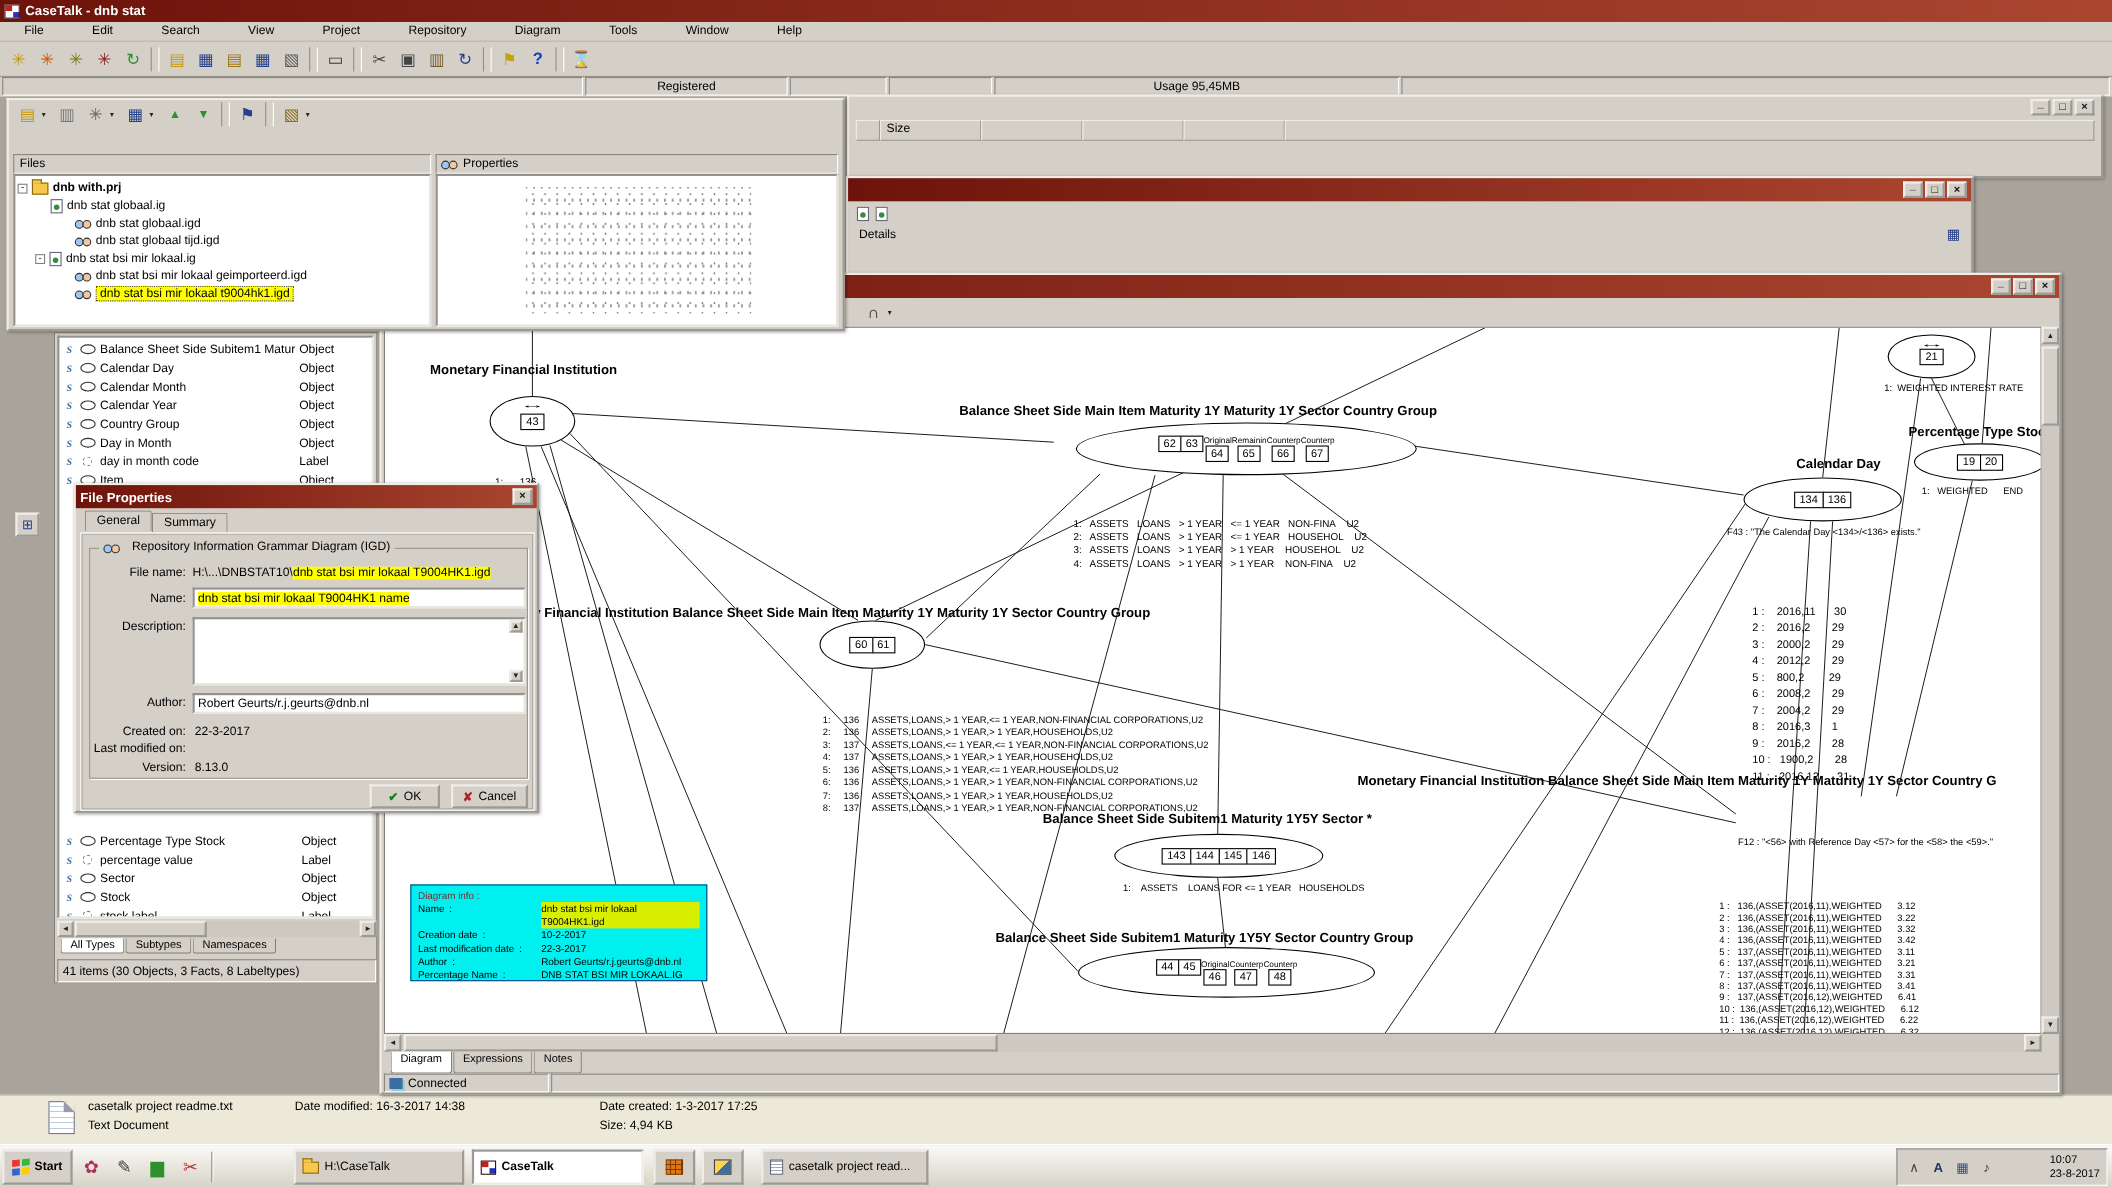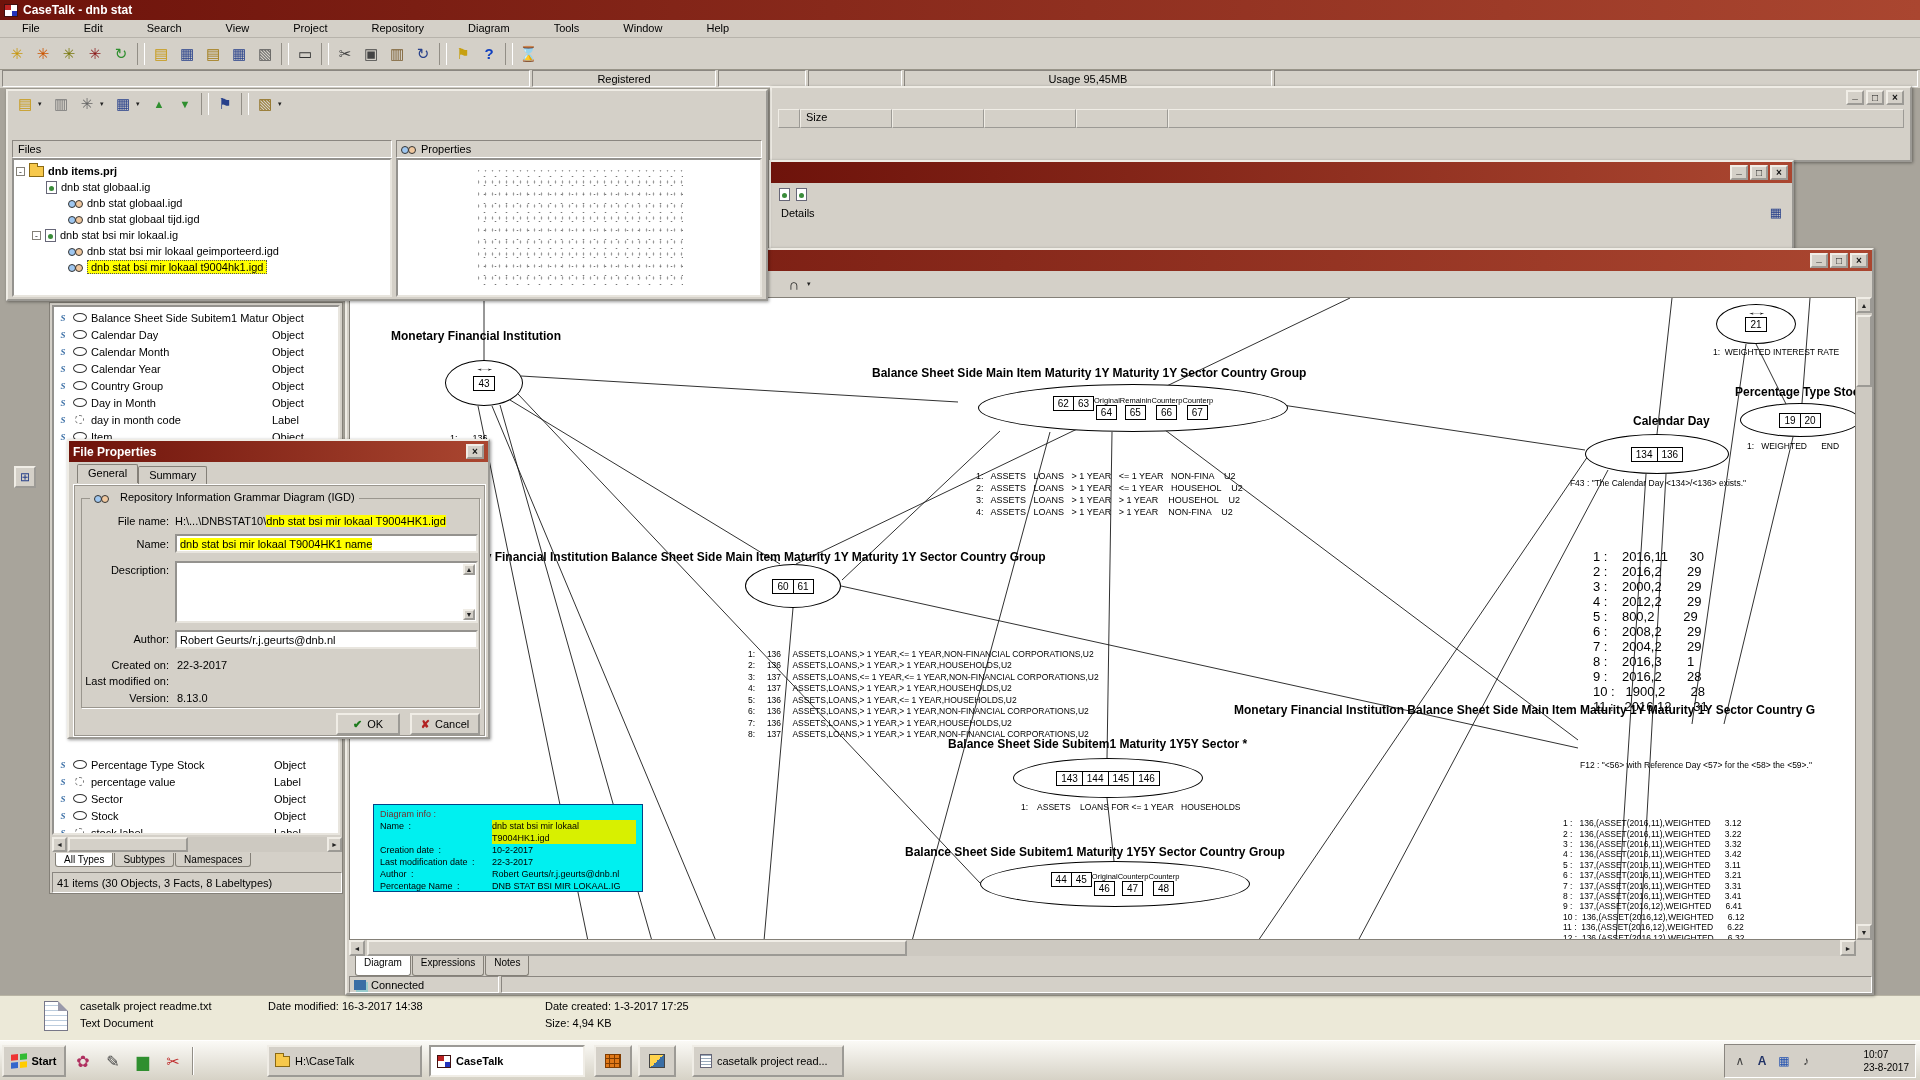--- a/index.html
+++ b/index.html
@@ -380,21 +380,21 @@
 
       <div class="cw">
             <div class="cell">134</div>
           </div>
           <div class="cw">
             <div class="cell">136</div>
           </div>
         </div>
     </div>
     <div class="note" style="left:1213px;top:180px;width:190px">F43 : "The Calendar Day &lt;134&gt;/&lt;136&gt; exists."</div>
-    <div class="drows" style="left:1243px;top:206px;line-height:15px;font-size:13px">
+    <div class="drows" style="left:1243px;top:206px;line-height:15px;font-size:10px">
       
     <div>1 :    2016,11      30</div><div>2 :    2016,2       29</div><div>3 :    2000,2       29</div><div>4 :    2012,2       29</div><div>5 :    800,2        29</div><div>6 :    2008,2       29</div><div>7 :    2004,2       29</div><div>8 :    2016,3       1</div><div>9 :    2016,2       28</div><div>10 :   1900,2       28</div><div>11 :   2016,12      31</div></div>
 
     <div class="ntitle" style="left:1385px;top:87px">Percentage Type Stock</div>
     <div class="ellipse" style="left:1390px;top:105px;width:120px;height:34px">
       <div class="cells">
 
       <div class="cw">
             <div class="cell">19</div>
           </div>
@@ -650,21 +650,21 @@
   <div class="abs seg" style="left:4px;top:49px;width:380px;height:18px;justify-content:flex-start;padding-left:5px">Files</div>
   <div class="abs seg" style="left:388px;top:49px;width:366px;height:18px;justify-content:flex-start;padding-left:4px;gap:5px">
     <span class="igdic"></span>
     <span>Properties</span>
   </div>
   <div class="abs" style="left:384px;top:49px;width:4px;height:157px;cursor:ew-resize"></div>
   <div class="abs white" style="left:4px;top:67px;width:380px;height:139px;padding:3px 2px;overflow:hidden">
     <div class="trow">
         <span class="exp"></span>
         <span class="fold"></span>
-        <b>dnb items.prj</b>
+        <b>dnb with.prj</b>
       </div>
     <div class="trow" style="padding-left:30px">
         <span class="igic"></span>
         <span>dnb stat globaal.ig</span>
       </div>
     <div class="trow" style="padding-left:52px">
         <span class="igdic"></span>
         <span>dnb stat globaal.igd</span>
       </div>
     <div class="trow" style="padding-left:52px">

